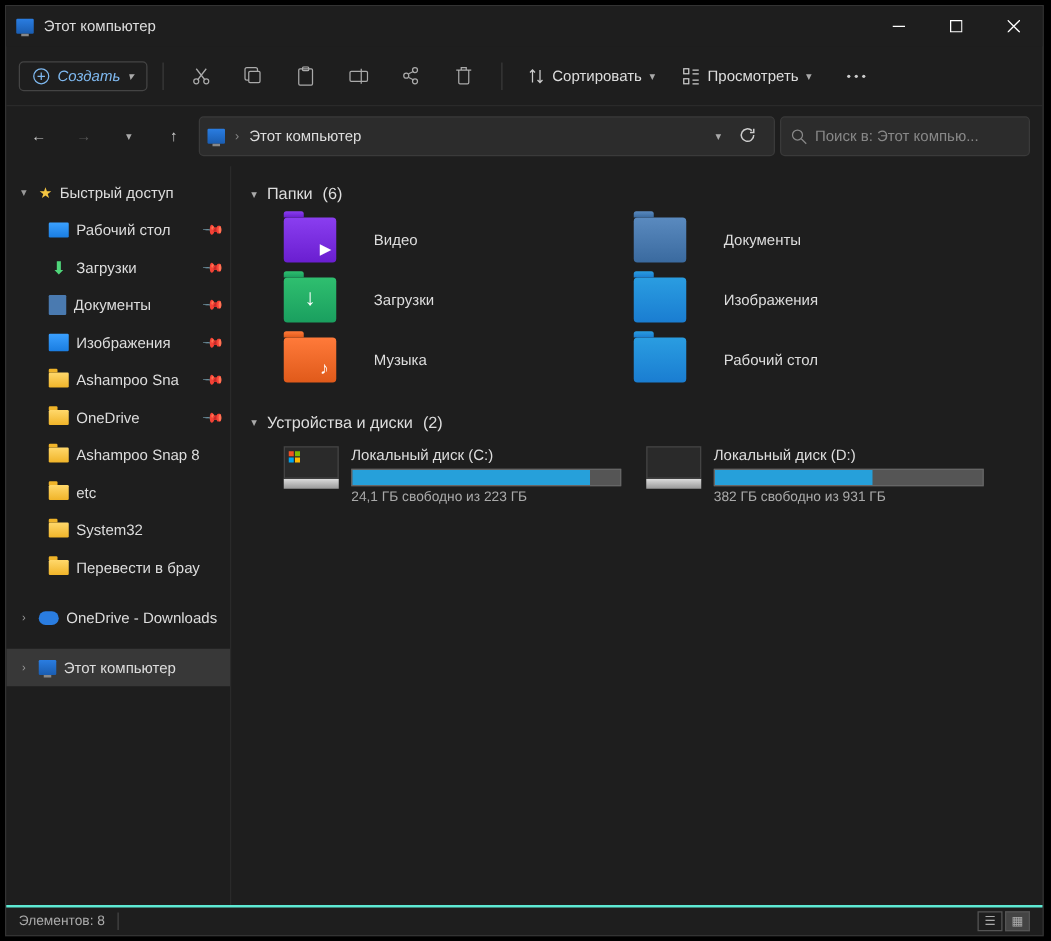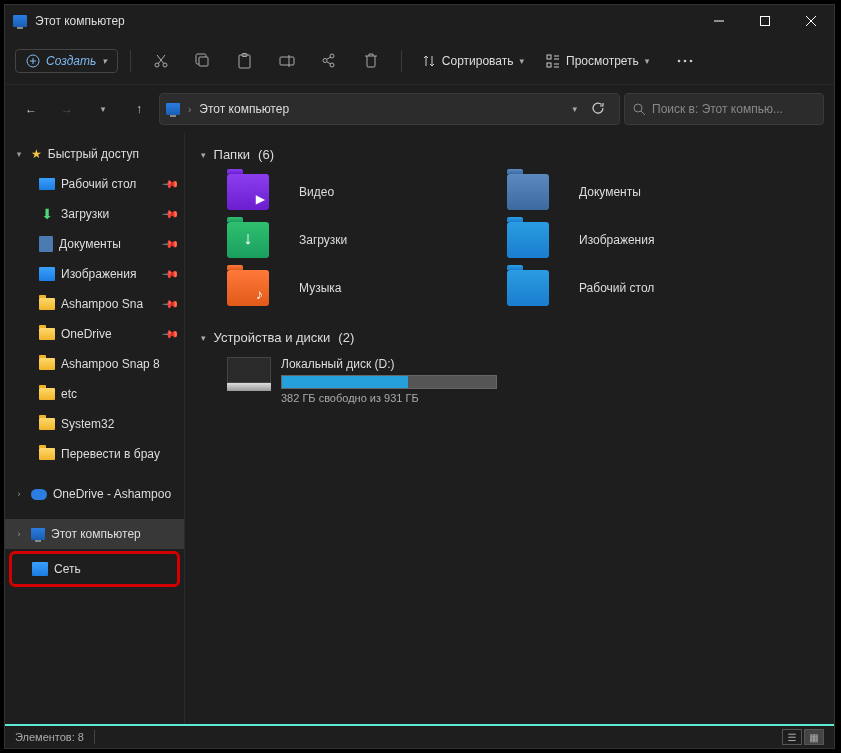--- a/index.html
+++ b/index.html
@@ -268,34 +268,28 @@
         <span class="lbl">System32</span>
       </div>
       <div class="side-item sub">
         <div class="folder-ic"></div>
         <span class="lbl">Перевести в брау</span>
       </div>
       <div style="height:10px"></div>
       <div class="side-item">
         <span class="exp">›</span>
         <div class="cloud-ic"></div>
-        <span class="lbl">OneDrive - Ashampoo</span>
+        <span class="lbl">OneDrive - Downloads</span>
       </div>
       <div style="height:10px"></div>
       <div class="side-item selected">
         <span class="exp">›</span>
         <div class="monitor-icon"></div>
         <span class="lbl">Этот компьютер</span>
       </div>
-      <div class="highlight-box">
-        <div class="side-item" style="padding-left:20px;">
-          <div class="net-ic"></div>
-          <span class="lbl">Сеть</span>
-        </div>
-      </div>
     </div>
 
     <div class="content">
       <div class="section-header">
         <span class="chev">▾</span>
         <span>Папки</span>
         <span>(6)</span>
       </div>
       <div class="folders-grid">
         <div class="fitem">
@@ -323,20 +317,33 @@
             <span>Рабочий стол</span>
           </div>
       </div>
 
       <div class="section-header">
         <span class="chev">▾</span>
         <span>Устройства и диски</span>
         <span>(2)</span>
       </div>
       <div class="drives">
+        <div class="drive">
+          <div class="drive-ic">
+              <div class="drive-top win"></div>
+              <div class="drive-base"></div>
+            </div>
+          <div class="drive-info">
+            <div class="drive-name">Локальный диск (C:)</div>
+            <div class="drive-bar">
+                <div class="drive-fill" style="width:89%"></div>
+              </div>
+            <div class="drive-text">24,1 ГБ свободно из 223 ГБ</div>
+          </div>
+        </div>
         <div class="drive">
           <div class="drive-ic">
               <div class="drive-top"></div>
               <div class="drive-base"></div>
             </div>
           <div class="drive-info">
             <div class="drive-name">Локальный диск (D:)</div>
             <div class="drive-bar">
                 <div class="drive-fill" style="width:59%"></div>
               </div>

